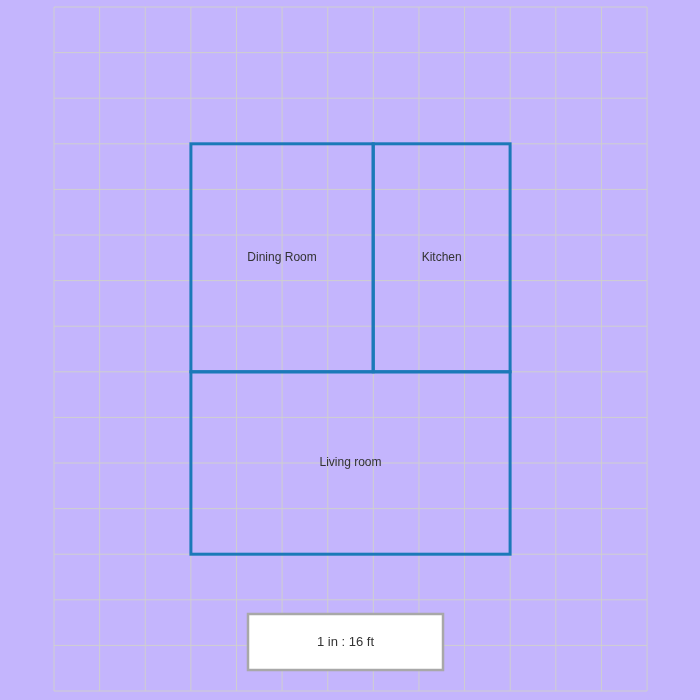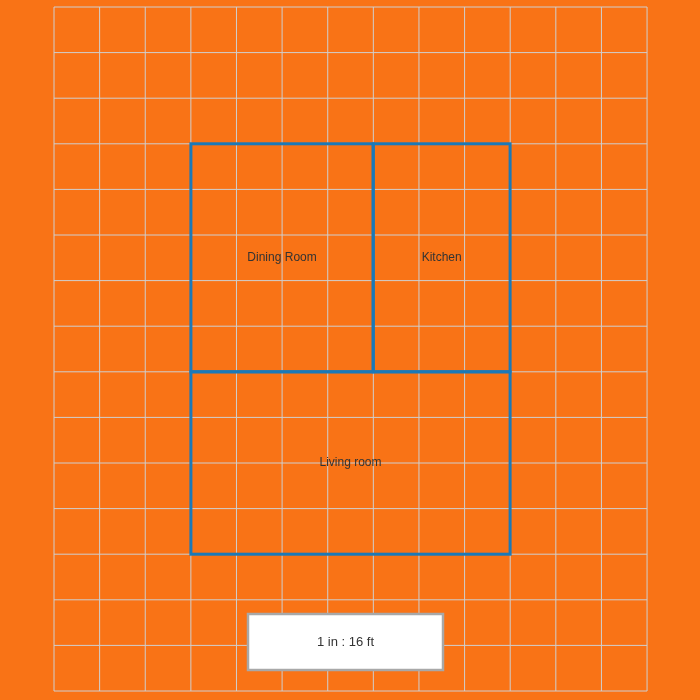--- a/index.html
+++ b/index.html
@@ -4,21 +4,21 @@
 <style>
   html, body {
     margin: 0;
     padding: 0;
     background: #ffffff;
   }
   .canvas-wrap {
     position: relative;
     width: 700px;
     height: 700px;
-    background: #f97316;
+    background: #c4b5fd;
     font-family: "Liberation Sans", sans-serif;
     overflow: hidden;
   }
   svg text {
     font-family: "Liberation Sans", sans-serif;
   }
 </style>
 </head>
 <body>
 

